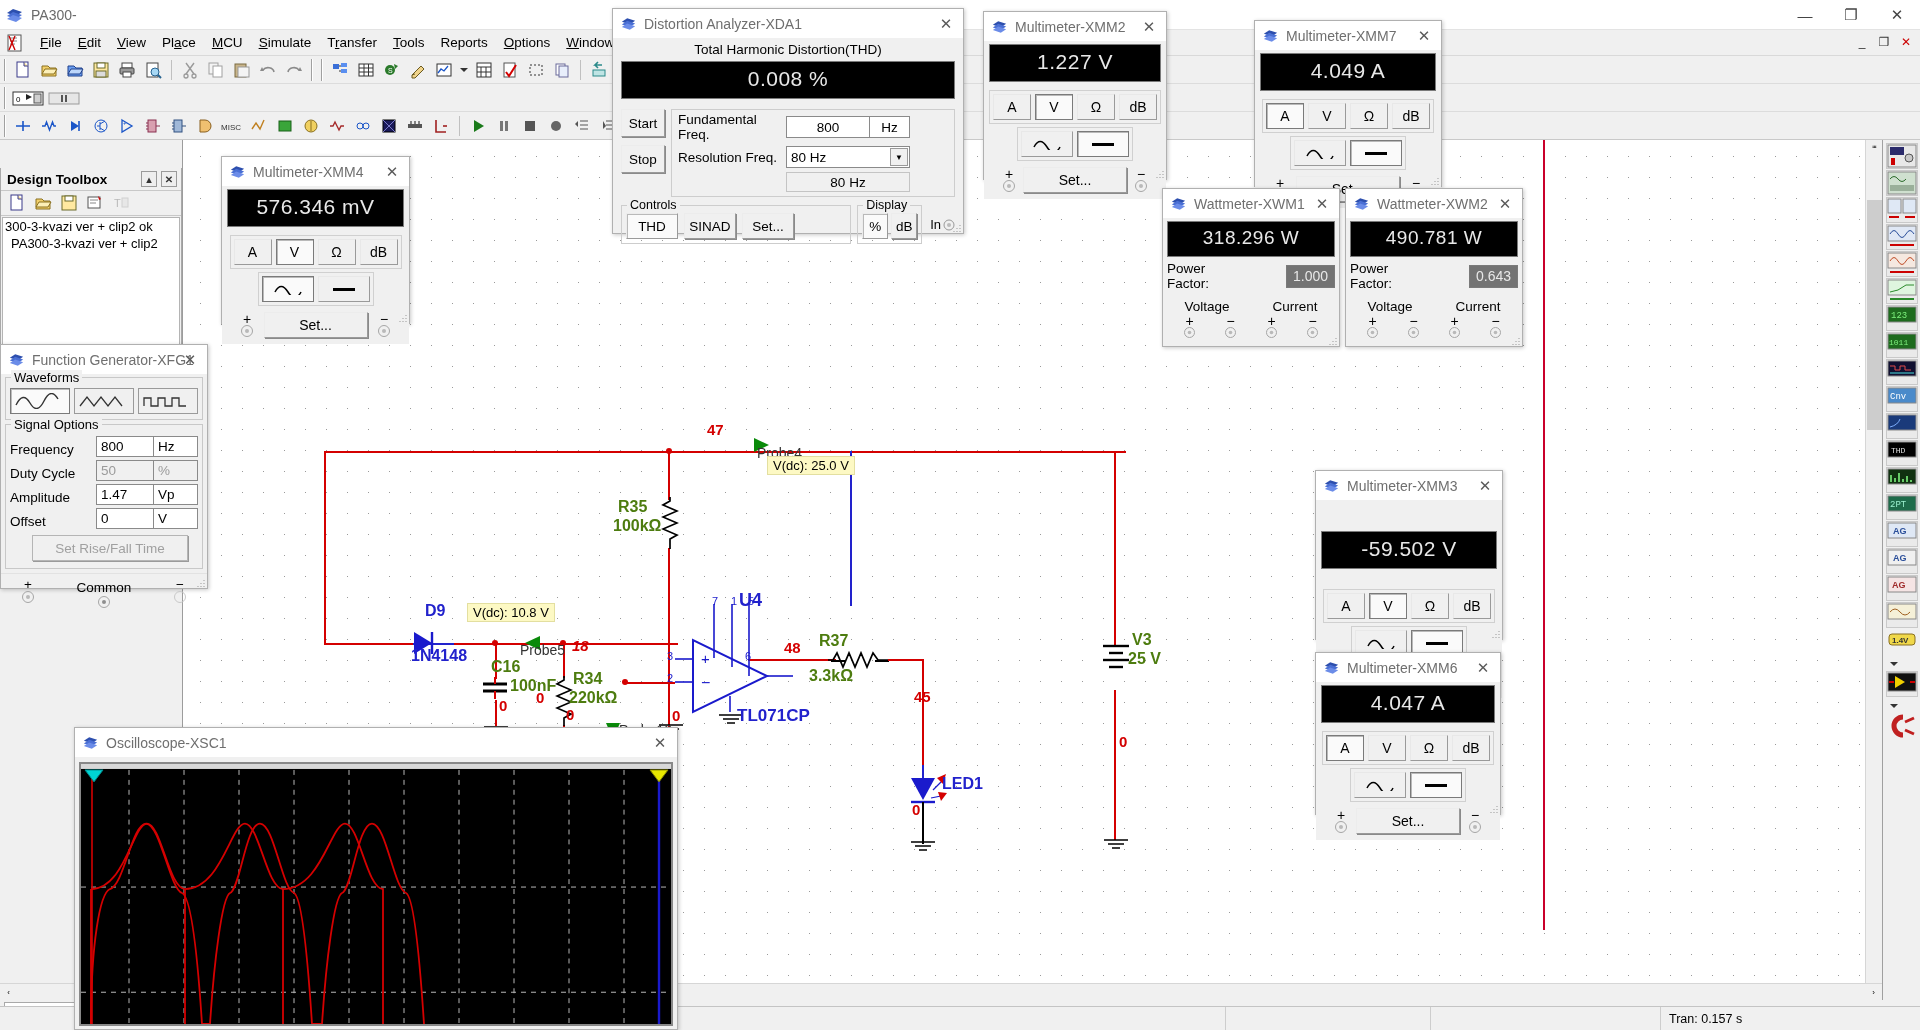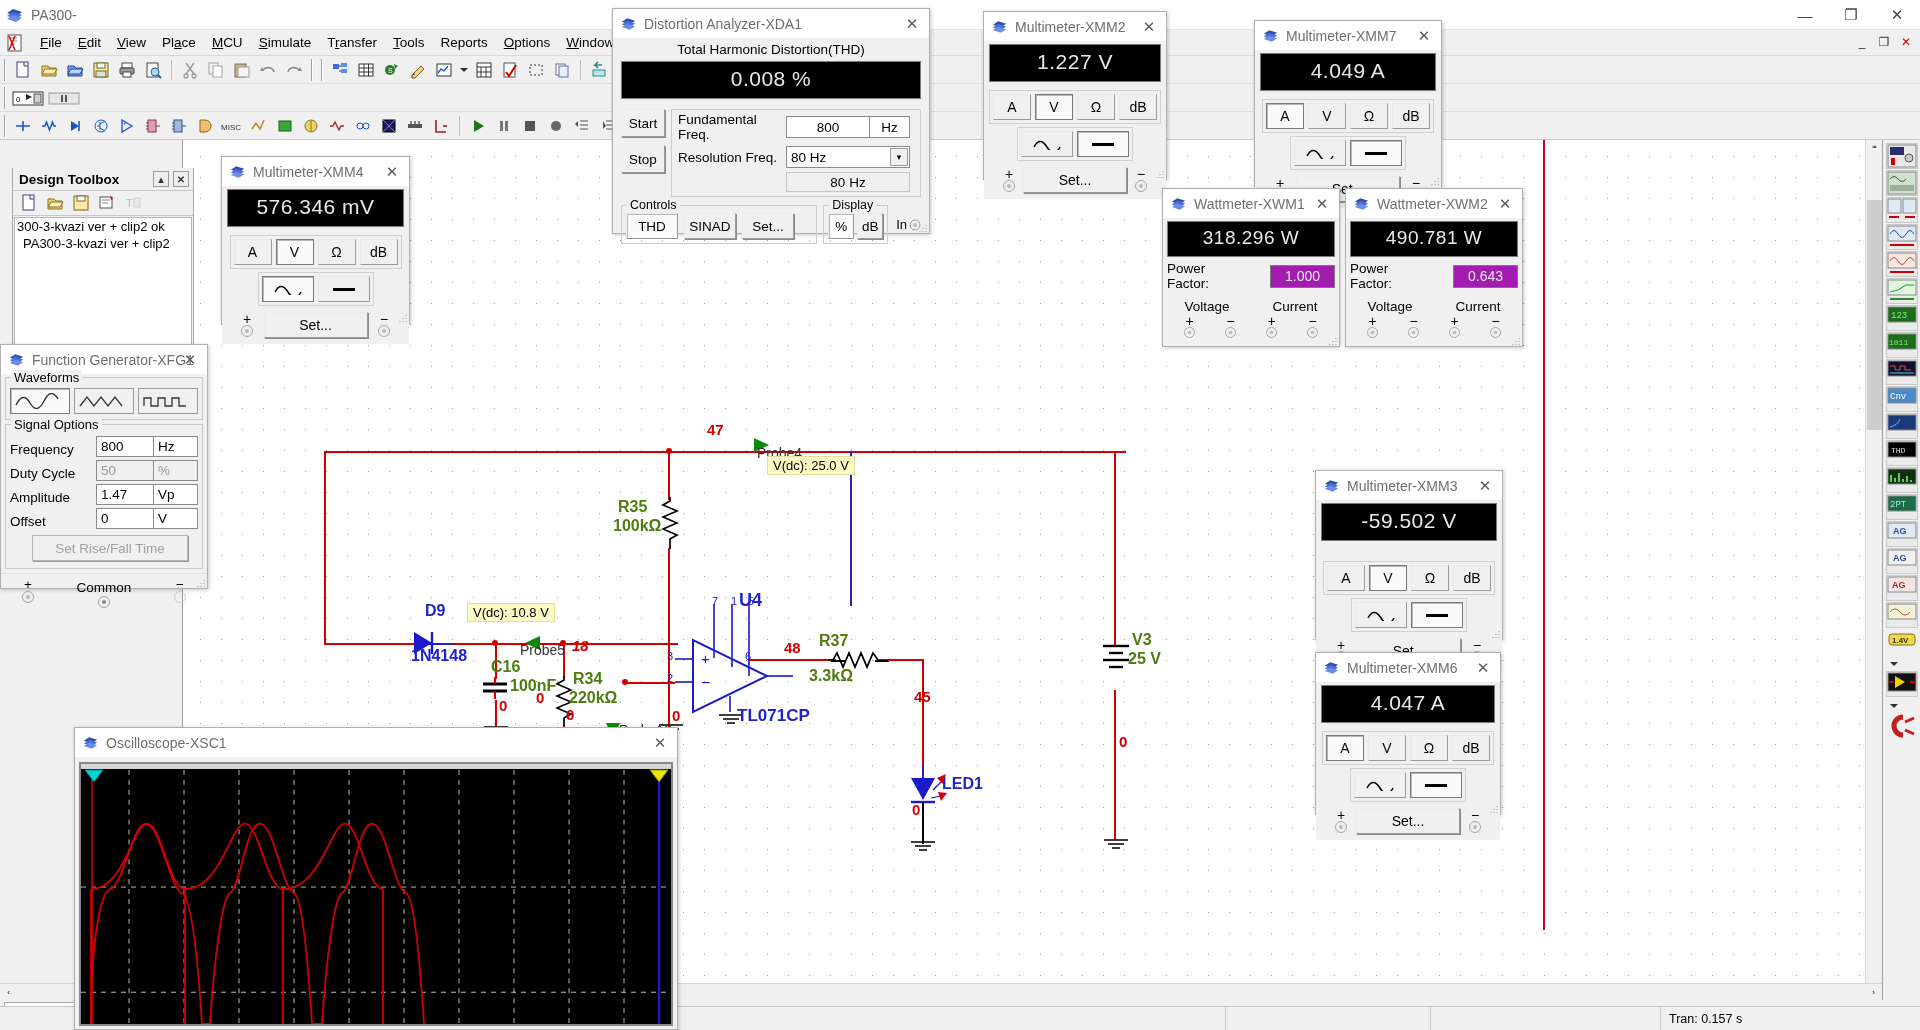--- a/index.html
+++ b/index.html
@@ -60,21 +60,21 @@
   .sep{ width:1px; height:20px; background:#c0c0c0; margin:0 5px; }
   .sep2{ width:2px; height:22px; border-left:1px solid #a0a0a0; border-right:1px solid #fff;
      margin:0 4px; }
   .inuse{
     height:20px; width:120px; border:1px solid #8d8d8d; background:#fff;
     font-size:12px; padding:1px 4px; display:flex; align-items:center; color:#000;
   }
 
   
   .dtb{
-    position:absolute; left:12px; top:168px; width:182px; height:232px;
+    position:absolute; left:0; top:168px; width:182px; height:232px;
     background:#f0f0f0; border:1px solid #a9a9a9; border-top:none;
   }
   .dtb-head{ height:22px; background:#f0f0f0; display:flex; align-items:center;
     padding-left:6px; font-weight:bold; font-size:13.5px; position:relative;}
   .dtb-head .hbtn{ position:absolute; width:16px;height:16px; border:1px solid #9a9a9a;
     background:#eee; display:flex;align-items:center;justify-content:center;
     font-size:10px; color:#333;}
   .dtb-tb{ height:26px; border-top:1px solid #c8c8c8; border-bottom:1px solid #c8c8c8;
      display:flex; align-items:center; padding-left:3px; background:#f0f0f0;}
   .dtb-list{ background:#fff; height:183px; border:1px solid #b4b4b4; margin:1px;}
@@ -152,22 +152,22 @@
   .setbtn{
     background:#f0f0f0; border:1px solid #9a9a9a; border-top-color:#ececec;
     border-left-color:#ececec; box-shadow:1px 1px 0 #8a8a8a;
     font-size:14px; padding:4px 0; text-align:center; width:104px;
   }
   .resz{ position:absolute; right:2px; bottom:1px; width:10px; height:10px; }
 
   
   .wm-row{ display:flex; align-items:center; gap:6px; padding:4px 4px 2px; }
   .wm-row .lab{ font-size:13.5px; }
-  .wm-pf{ flex:1; background:#a21caf; color:#e8e8e8; text-align:right;
-    font-size:14px; padding:2px 14px 3px; border:1px solid #7a7a7a;margin-left:44px;}
+  .wm-pf{ flex:1; background:#737373; color:#e8e8e8; text-align:right;
+    font-size:14px; padding:2px 6px 3px; border:1px solid #7a7a7a;margin-left:44px;}
   .wm-hdr{ display:flex; padding:6px 0 0; font-size:13.5px; }
   .wm-hdr>div{ flex:1; text-align:center; }
   .wm-terms{ display:flex; padding:2px 6px 4px; }
   .wm-terms>div{ flex:1; display:flex; justify-content:space-around; }
 
   
   .fg-group{ border:1px solid #c8c8c8; margin:2px 4px 4px; padding:0 4px 5px;
     position:relative; }
   .fg-group>.cap{ position:absolute; top:-8px; left:5px; background:#f0f0f0;
     font-size:13px; padding:0 3px; }
@@ -1027,21 +1027,21 @@
     <div class="tab" style="width:22px; padding:2px 4px;"></div>
   </div>
 
   <div class="status">
     <div style="flex:1"></div>
     <div class="cell" style="width:205px;"></div>
     <div class="cell" style="width:230px;"></div>
     <div class="cell" style="width:260px;">Tran: 0.157 s</div>
   </div>
 
-  <div class="win" style="left:612px; top:8px; width:318px; height:226px;">
+  <div class="win" style="left:612px; top:8px; width:352px; height:226px;">
     <div class="win-tb">
       <span class="ms-logo">
         <svg width="15" height="13" viewBox="0 0 17 14">
             <polygon points="1,5 7,1 16,4 10,8" fill="#2d4fae"></polygon>
             <polygon points="1,8 7,4 16,7 10,11" fill="#4a6fd4"></polygon>
             <polygon points="1,11 7,7 16,10 10,14" fill="#6b8ce8"></polygon>
           </svg>
       </span>
       <span class="t">Distortion Analyzer-XDA1</span>
       <div class="win-x">✕</div>
@@ -1415,21 +1415,21 @@
       <span class="ms-logo">
         <svg width="15" height="13" viewBox="0 0 17 14">
             <polygon points="1,5 7,1 16,4 10,8" fill="#2d4fae"></polygon>
             <polygon points="1,8 7,4 16,7 10,11" fill="#4a6fd4"></polygon>
             <polygon points="1,11 7,7 16,10 10,14" fill="#6b8ce8"></polygon>
           </svg>
       </span>
       <span class="t">Multimeter-XMM3</span>
       <div class="win-x">✕</div>
     </div>
-    <div style="padding:2px 5px 12px;">
+    <div style="padding:2px 5px 12px;margin-top:28px;">
       <div class="lcd">-59.502 V</div>
     </div>
     <div class="mm-panel">
       <div class="btnrow">
           <div class="grp">
         <div class="mbtn">A</div>
         <div class="mbtn sel">V</div>
         <div class="mbtn">Ω</div>
         <div class="mbtn">dB</div>
       </div>

